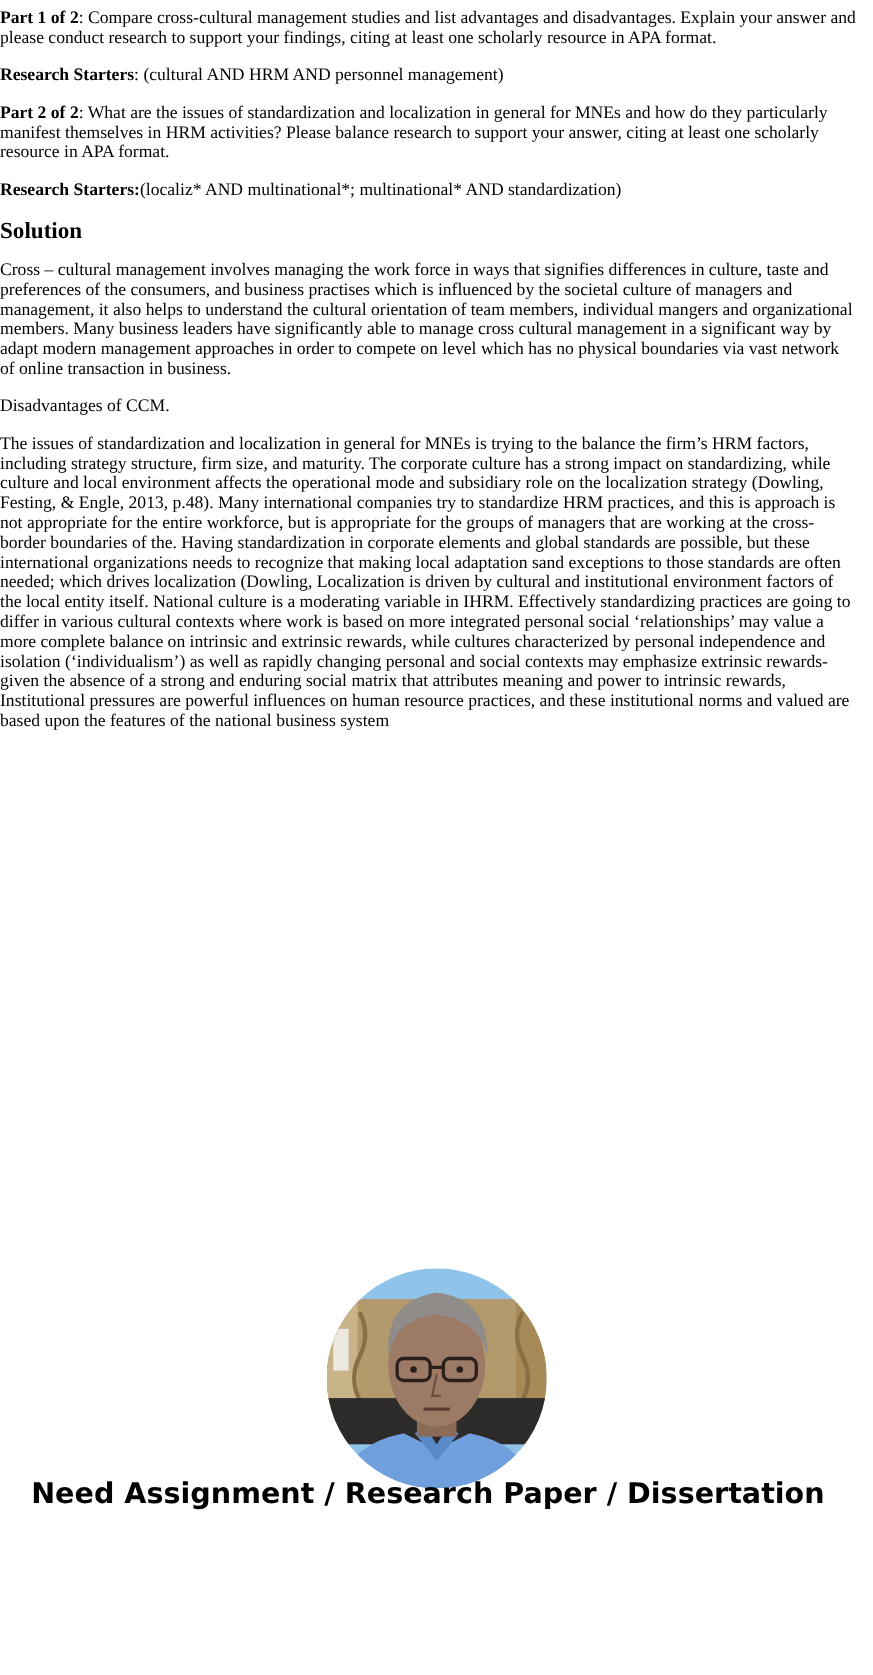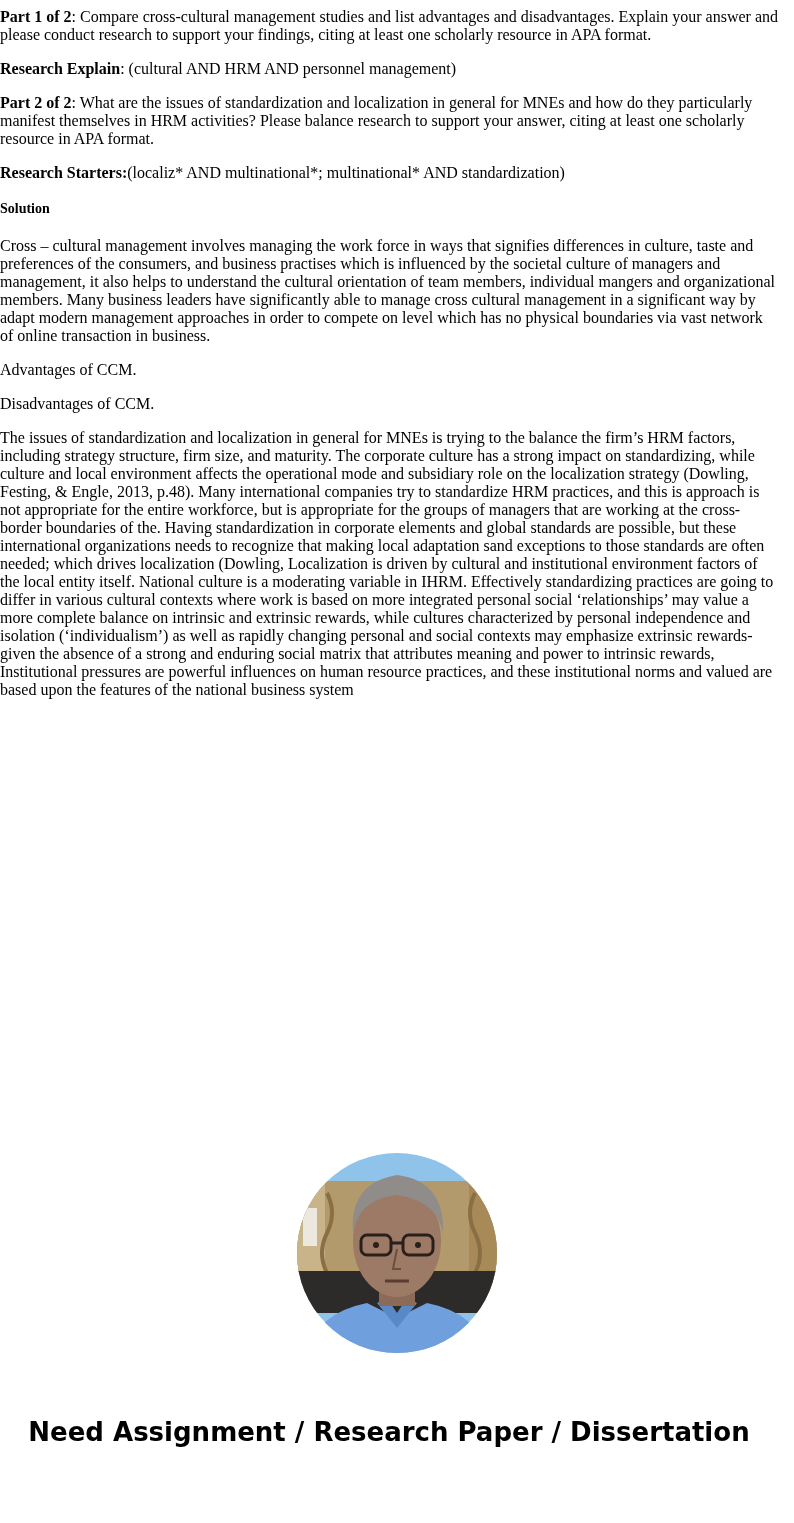--- a/index.html
+++ b/index.html
@@ -20,68 +20,67 @@
     .content {
       position: absolute;
       left: 0;
       top: 8px;
       width: 778px;
     }
     p {
       margin: 0 0 16px 0;
     }
     h3 {
-      font-size: 14px;
+      font-size: 21px;
       font-weight: bold;
       margin: 0 0 17px 0;
       line-height: 22px;
     }
     b { font-weight: bold; }
 
     .avatar {
       position: absolute;
       left: 297px;
       top: 1153px;
       width: 200px;
       height: 200px;
       border-radius: 50%;
       overflow: hidden;
     }
     .avatar svg { display: block; }
 
     .promo {
       position: absolute;
       left: 0;
-      top: 1417px;
+      top: 1343px;
       width: 778px;
       text-align: center;
       font-family: "DejaVu Sans", sans-serif;
       font-weight: bold;
       font-size: 26px;
       line-height: 30px;
       color: #000000;
     }
     .promo div { white-space: nowrap; }
   </style>
 </head>
 <body>
 
 <div class="content">
   <p><b>Part 1 of 2</b><span>: </span><span>Compare cross-cultural management studies and list advantages and disadvantages. Explain your answer and please conduct research to support your findings, citing at least one scholarly resource in APA format.</span></p>
 
-  <p><b>Research Explain</b><span>: </span><span>(cultural AND HRM AND personnel management)</span></p>
+  <p><b>Research Starters</b><span>: </span><span>(cultural AND HRM AND personnel management)</span></p>
 
   <p><b>Part 2 of 2</b><span>: </span><span>What are the issues of standardization and localization in general for MNEs and how do they particularly manifest themselves in HRM activities? Please balance research to support your answer, citing at least one scholarly resource in APA format.</span></p>
 
   <p><b>Research Starters:</b><span>(localiz* AND multinational*; multinational* AND standardization)</span></p>
 
   <h3>Solution</h3>
 
   <p>Cross – cultural management involves managing the work force in ways that signifies differences in culture, taste and preferences of the consumers, and business practises which is influenced by the societal culture of managers and management, it also helps to understand the cultural orientation of team members, individual mangers and organizational members. Many business leaders have significantly able to manage cross cultural management in a significant way by adapt modern management approaches in order to compete on level which has no physical boundaries via vast network of online transaction in business.</p>
-  <p>Advantages of CCM.</p>
   <p>Disadvantages of CCM.</p>
   <p>The issues of standardization and localization in general for MNEs is trying to the balance the firm’s HRM factors, including strategy structure, firm size, and maturity. The corporate culture has a strong impact on standardizing, while culture and local environment affects the operational mode and subsidiary role on the localization strategy (Dowling, Festing, &amp; Engle, 2013, p.48). Many international companies try to standardize HRM practices, and this is approach is not appropriate for the entire workforce, but is appropriate for the groups of managers that are working at the cross-border boundaries of the. Having standardization in corporate elements and global standards are possible, but these international organizations needs to recognize that making local adaptation sand exceptions to those standards are often needed; which drives localization (Dowling, Localization is driven by cultural and institutional environment factors of the local entity itself. National culture is a moderating variable in IHRM. Effectively standardizing practices are going to differ in various cultural contexts where work is based on more integrated personal social ‘relationships’ may value a more complete balance on intrinsic and extrinsic rewards, while cultures characterized by personal independence and isolation (‘individualism’) as well as rapidly changing personal and social contexts may emphasize extrinsic rewards-given the absence of a strong and enduring social matrix that attributes meaning and power to intrinsic rewards, Institutional pressures are powerful influences on human resource practices, and these institutional norms and valued are based upon the features of the national business system</p>
 </div>
 
 <div class="avatar" aria-label="profile-photo">
   <svg width="200" height="200" viewBox="0 0 200 200">
 
     <rect x="0" y="0" width="200" height="200" fill="#8fc3ea"></rect>
 
     <rect x="0" y="28" width="200" height="110" fill="#b39a6c"></rect>

